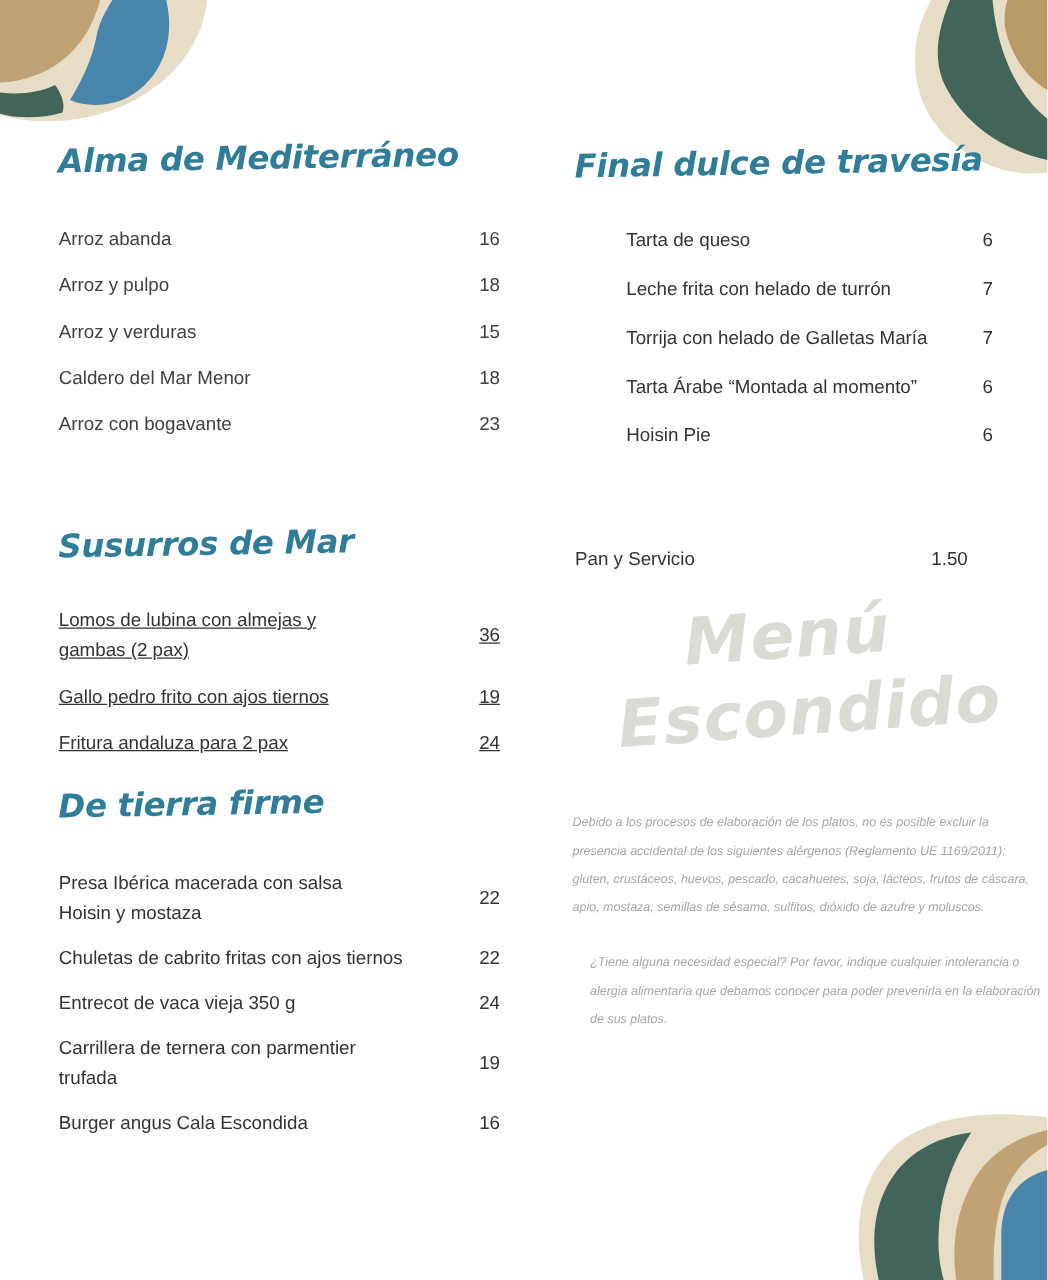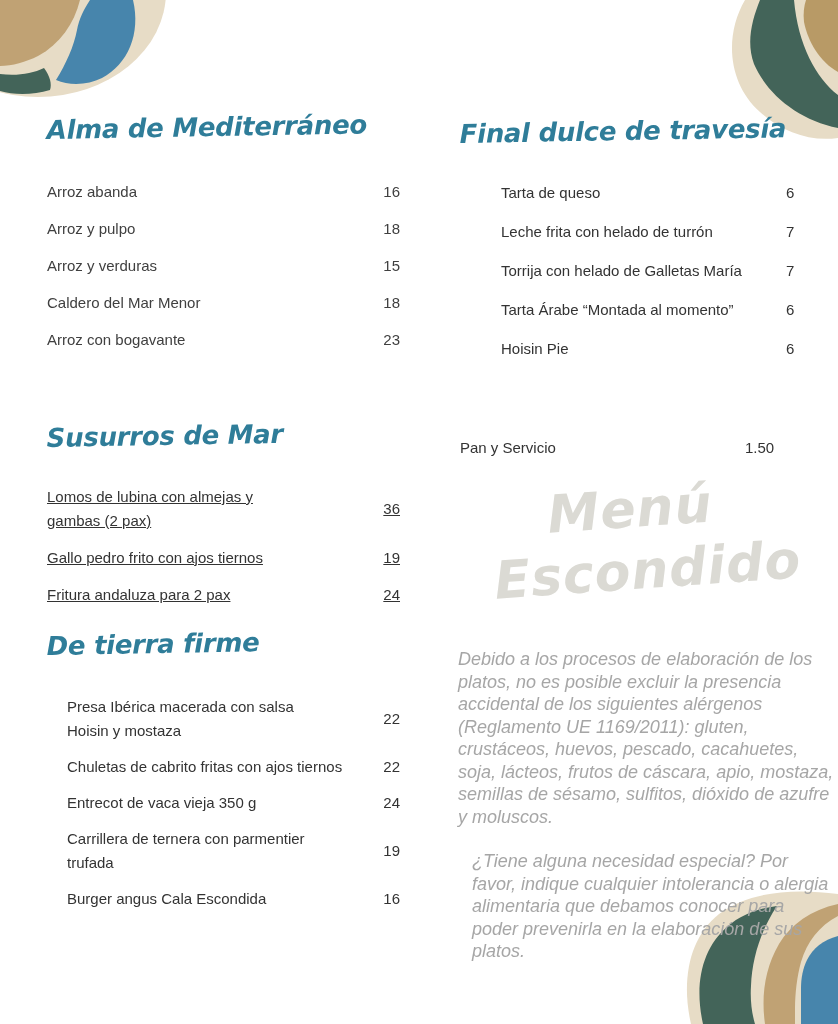--- a/index.html
+++ b/index.html
@@ -38,21 +38,21 @@
   
   .list{position:absolute;display:flex;flex-direction:column;}
   #list-alma{top:180px;left:47px;width:353px;}
   #list-susurros{top:485px;left:47px;width:353px;text-decoration:underline;}
   #list-tierra{top:695px;left:47px;width:353px;}
   #list-dulce{top:181px;left:460px;width:312px;margin-left:41px;}
   #row-pan{position:absolute;top:436px;left:460px;width:312px;}
 
   .row{display:flex;align-items:center;margin-bottom:13px;}
   #list-dulce .row{margin-bottom:15px;}
-  #list-tierra .row{margin-bottom:12px;margin-left:20px;}
+  #list-tierra .row{margin-bottom:12px;}
   .row:last-child{margin-bottom:0;}
 
   .nm{
     flex:1;
     font-size:15px;line-height:24px;
     color:#333333;
     white-space:pre-line;
   }
   .pr{
     flex:0 0 30px;
@@ -79,21 +79,21 @@
     color:#dbdad4;
     letter-spacing:1px;
     transform:rotate(-4deg);
   }
 
   
   .notes{
     position:absolute;
     top:648px;left:458px;width:376px;
     font-style:italic;
-    font-size:18px;line-height:22.5px;
+    font-size:10px;line-height:22.5px;
     color:#a6a6a6;
   }
   .notes p{margin:0 0 22px 0;}
   .notes p:last-child{margin-bottom:0;margin-left:14px;}
 </style>
 </head>
 <body>
 
 <svg class="deco deco-tl" width="168" height="102" viewBox="0 0 168 102" aria-hidden="true">
   <ellipse cx="38" cy="-8" rx="128" ry="105" fill="#e7dcc6"></ellipse>

